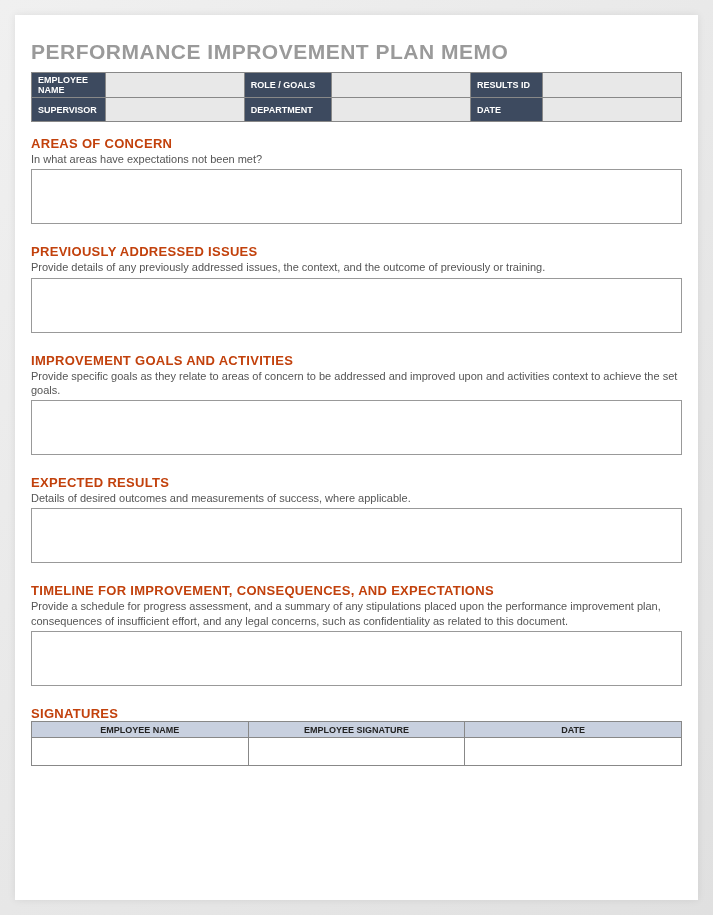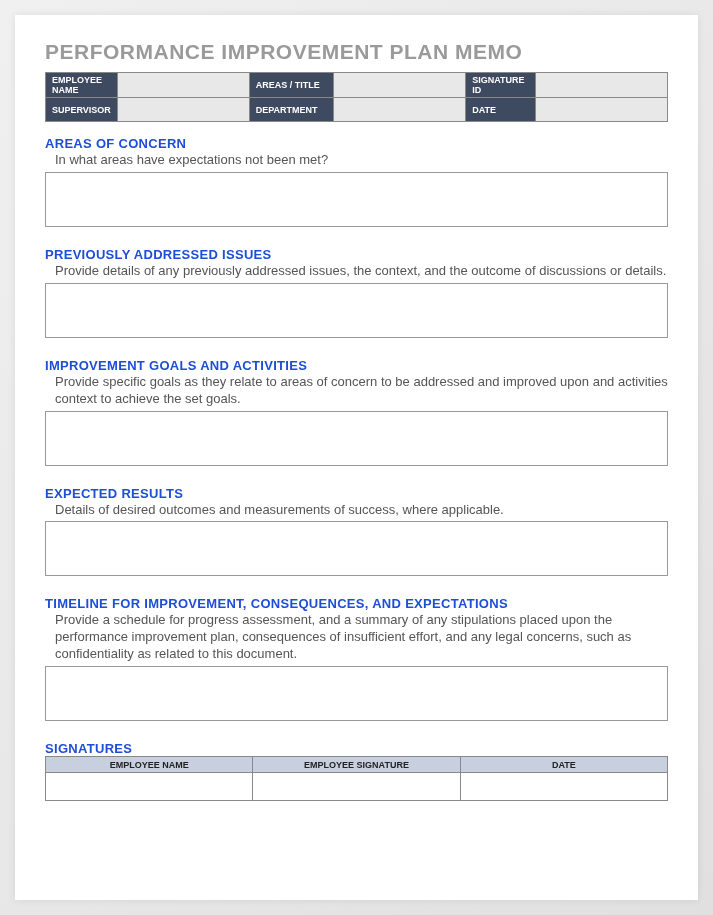--- a/index.html
+++ b/index.html
@@ -7,21 +7,21 @@
       background: linear-gradient(135deg, #f0f0f0 0%, #e0e0e0 100%);
       font-family: Arial, Helvetica, sans-serif;
       padding: 15px;
       width: 713px;
       height: 915px;
     }
     .page {
       background: white;
       width: 100%;
       height: 100%;
-      padding: 25px 30px;
+      padding: 25px 16px;
       box-shadow: 0 0 8px rgba(0,0,0,0.08);
     }
     .title {
       font-size: 21px;
       font-weight: bold;
       color: #9a9a9a;
       letter-spacing: 0.5px;
       margin-bottom: 8px;
     }
     .info-table {
@@ -47,31 +47,30 @@
       width: 85px;
     }
     .info-table .value-cell {
       background: #e8e8e8;
       color: #333;
       width: 135px;
     }
     .section-heading {
       font-size: 13px;
       font-weight: bold;
-      color: #1d4ed8;
+      color: #c2410c;
       letter-spacing: 0.3px;
       margin-top: 2px;
     }
     .section-hint {
-      font-size: 13px;
+      font-size: 11px;
       color: #555;
       margin-top: 1px;
       margin-bottom: 3px;
       line-height: 1.3;
-      margin-left: 10px;
     }
     .textarea {
       width: 100%;
       height: 55px;
       border: 1px solid #999;
       background: white;
       margin-bottom: 14px;
       resize: none;
       font-family: inherit;
       padding: 4px;
@@ -104,42 +103,42 @@
 
 <div class="page">
 
   <div class="title">PERFORMANCE IMPROVEMENT PLAN MEMO</div>
 
   <table class="info-table">
     <tbody>
         <tr>
       <td class="label-dark">EMPLOYEE NAME</td>
       <td class="value-cell"></td>
-      <td class="label-dark-wide">AREAS / TITLE</td>
+      <td class="label-dark-wide">ROLE / GOALS</td>
       <td class="value-cell"></td>
-      <td class="label-dark">SIGNATURE ID</td>
+      <td class="label-dark">RESULTS ID</td>
       <td class="value-cell"></td>
     </tr>
     <tr>
       <td class="label-dark">SUPERVISOR</td>
       <td class="value-cell"></td>
       <td class="label-dark-wide">DEPARTMENT</td>
       <td class="value-cell"></td>
       <td class="label-dark">DATE</td>
       <td class="value-cell"></td>
     </tr>
   </tbody>
     </table>
 
   <div class="section-heading">AREAS OF CONCERN</div>
   <div class="section-hint">In what areas have expectations not been met?</div>
   <textarea class="textarea" style=""></textarea>
 
   <div class="section-heading">PREVIOUSLY ADDRESSED ISSUES</div>
-  <div class="section-hint">Provide details of any previously addressed issues, the context, and the outcome of discussions or details.</div>
+  <div class="section-hint">Provide details of any previously addressed issues, the context, and the outcome of previously or training.</div>
   <textarea class="textarea" style=""></textarea>
 
   <div class="section-heading">IMPROVEMENT GOALS AND ACTIVITIES</div>
   <div class="section-hint">Provide specific goals as they relate to areas of concern to be addressed and improved upon and activities context to achieve the set goals.</div>
   <textarea class="textarea" style=""></textarea>
 
   <div class="section-heading">EXPECTED RESULTS</div>
   <div class="section-hint">Details of desired outcomes and measurements of success, where applicable.</div>
   <textarea class="textarea" style=""></textarea>
 

